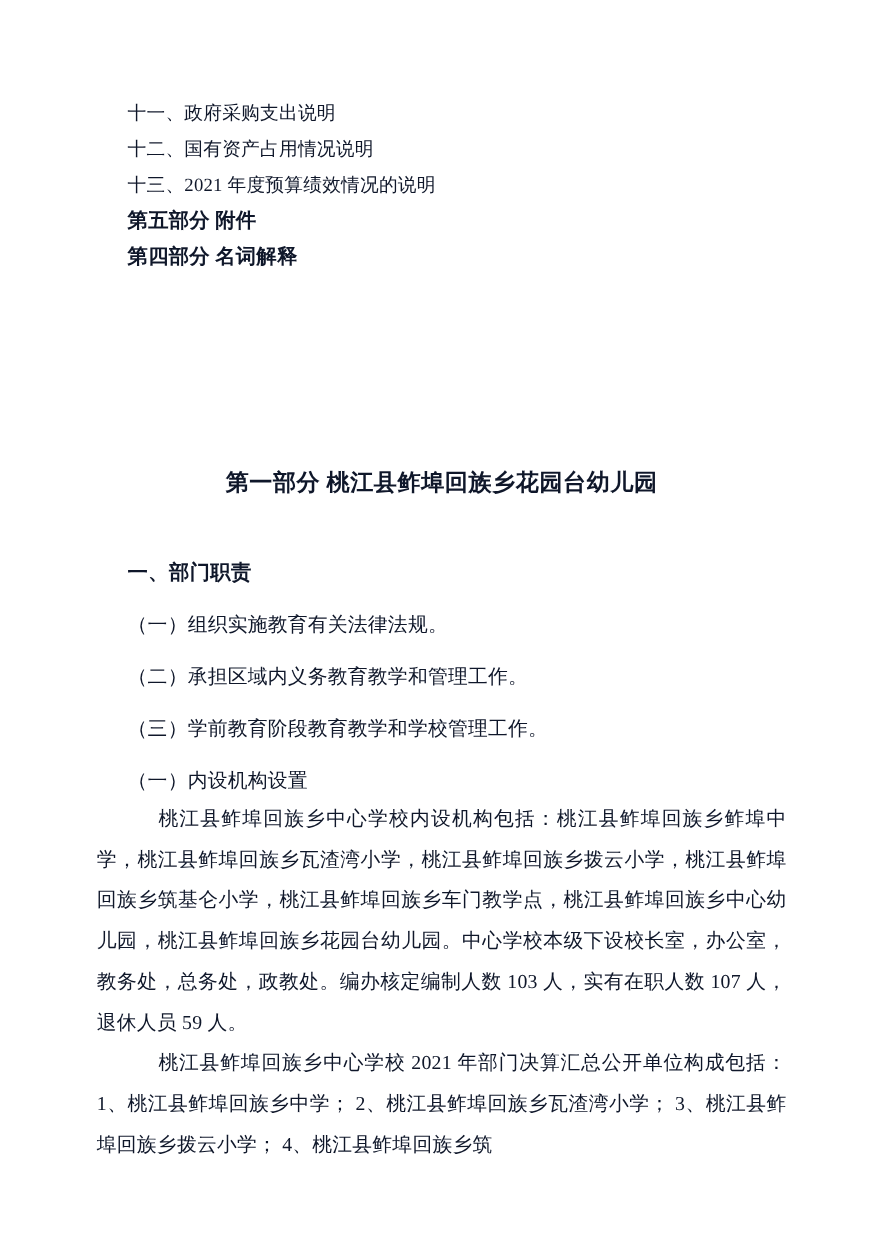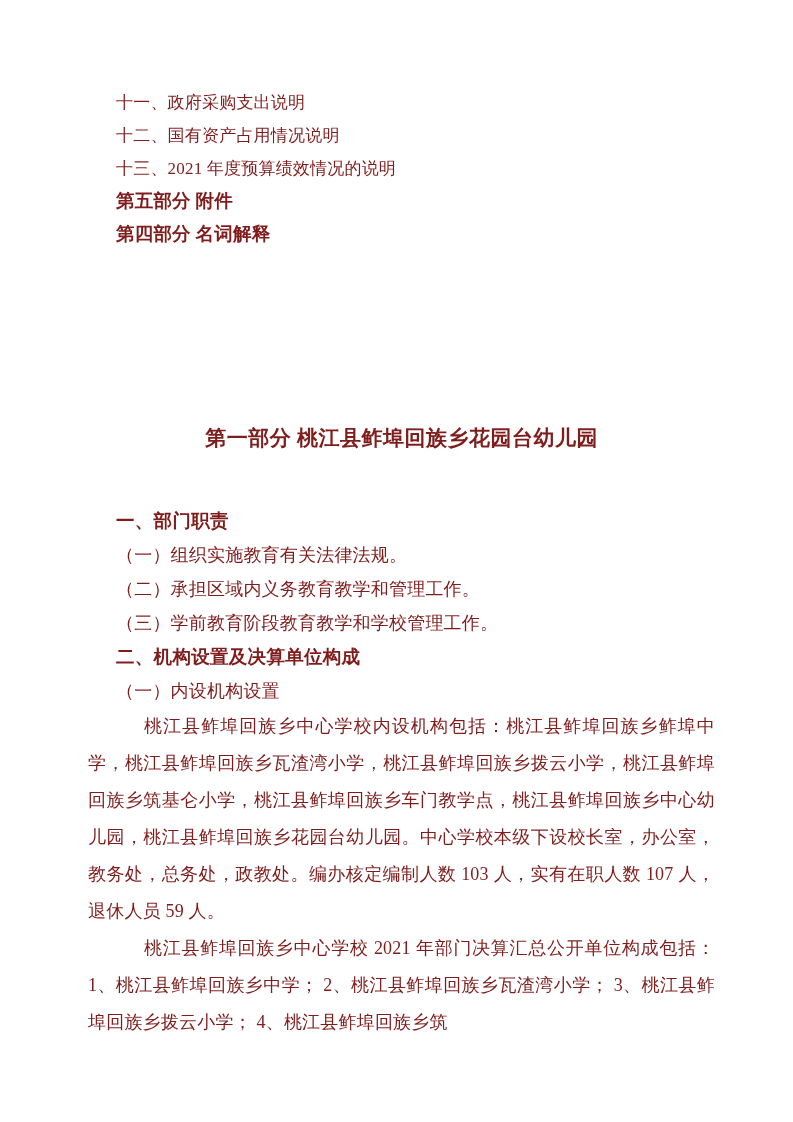--- a/index.html
+++ b/index.html
@@ -6,21 +6,21 @@
     margin: 0;
     padding: 0;
     background: #ffffff;
   }
   .page {
     width: 793px;
     height: 1122px;
     position: relative;
     background: #ffffff;
     font-family: "Liberation Serif", "DejaVu Serif", serif;
-    color: #7f1d1d;
+    color: #0f172a;
     box-sizing: border-box;
     overflow: hidden;
   }
   .content {
     position: absolute;
     left: 88px;
     right: 78px;
     top: 86px;
   }
   .toc-line {
@@ -52,20 +52,21 @@
     font-size: 18.5px;
     text-indent: 28px;
     line-height: 34px;
     letter-spacing: 0.3px;
   }
   .para {
     font-size: 18px;
     line-height: 34px;
     text-indent: 28px;
     letter-spacing: 0.2px;
+    margin-top: 13px;
   }
   .para-justify {
     font-size: 18px;
     line-height: 37px;
     text-align: justify;
     text-align-last: left;
     text-indent: 56px;
     letter-spacing: 0.2px;
   }
 </style>
@@ -85,19 +86,18 @@
 
     <div class="part-title">第一部分 桃江县鲊埠回族乡花园台幼儿园</div>
 
     <div class="gap-after-title"></div>
 
     <div class="section-head">一、部门职责</div>
     <div class="para">（一）组织实施教育有关法律法规。</div>
     <div class="para">（二）承担区域内义务教育教学和管理工作。</div>
     <div class="para">（三）学前教育阶段教育教学和学校管理工作。</div>
 
-    <div class="section-head">二、机构设置及决算单位构成</div>
     <div class="para">（一）内设机构设置</div>
     <div class="para-justify">桃江县鲊埠回族乡中心学校内设机构包括：桃江县鲊埠回族乡鲊埠中学，桃江县鲊埠回族乡瓦渣湾小学，桃江县鲊埠回族乡拨云小学，桃江县鲊埠回族乡筑基仑小学，桃江县鲊埠回族乡车门教学点，桃江县鲊埠回族乡中心幼儿园，桃江县鲊埠回族乡花园台幼儿园。中心学校本级下设校长室，办公室，教务处，总务处，政教处。编办核定编制人数 103 人，实有在职人数 107 人，退休人员 59 人。</div>
     <div class="para-justify">桃江县鲊埠回族乡中心学校 2021 年部门决算汇总公开单位构成包括：1、桃江县鲊埠回族乡中学；  2、桃江县鲊埠回族乡瓦渣湾小学；  3、桃江县鲊埠回族乡拨云小学；  4、桃江县鲊埠回族乡筑</div>
 
   </div>
 </div>
 
 </body></html>

